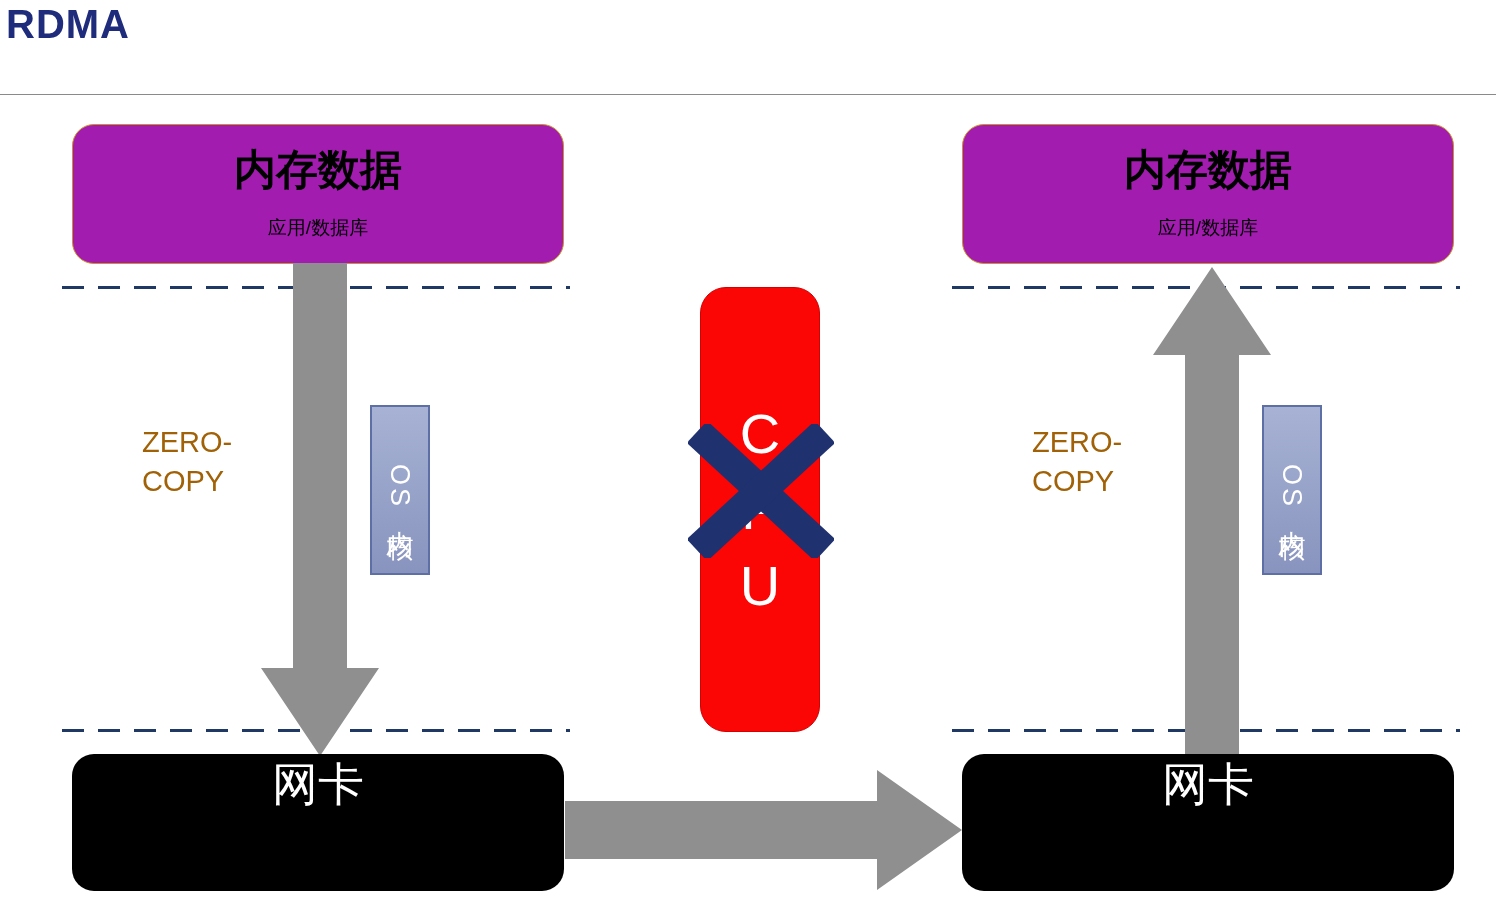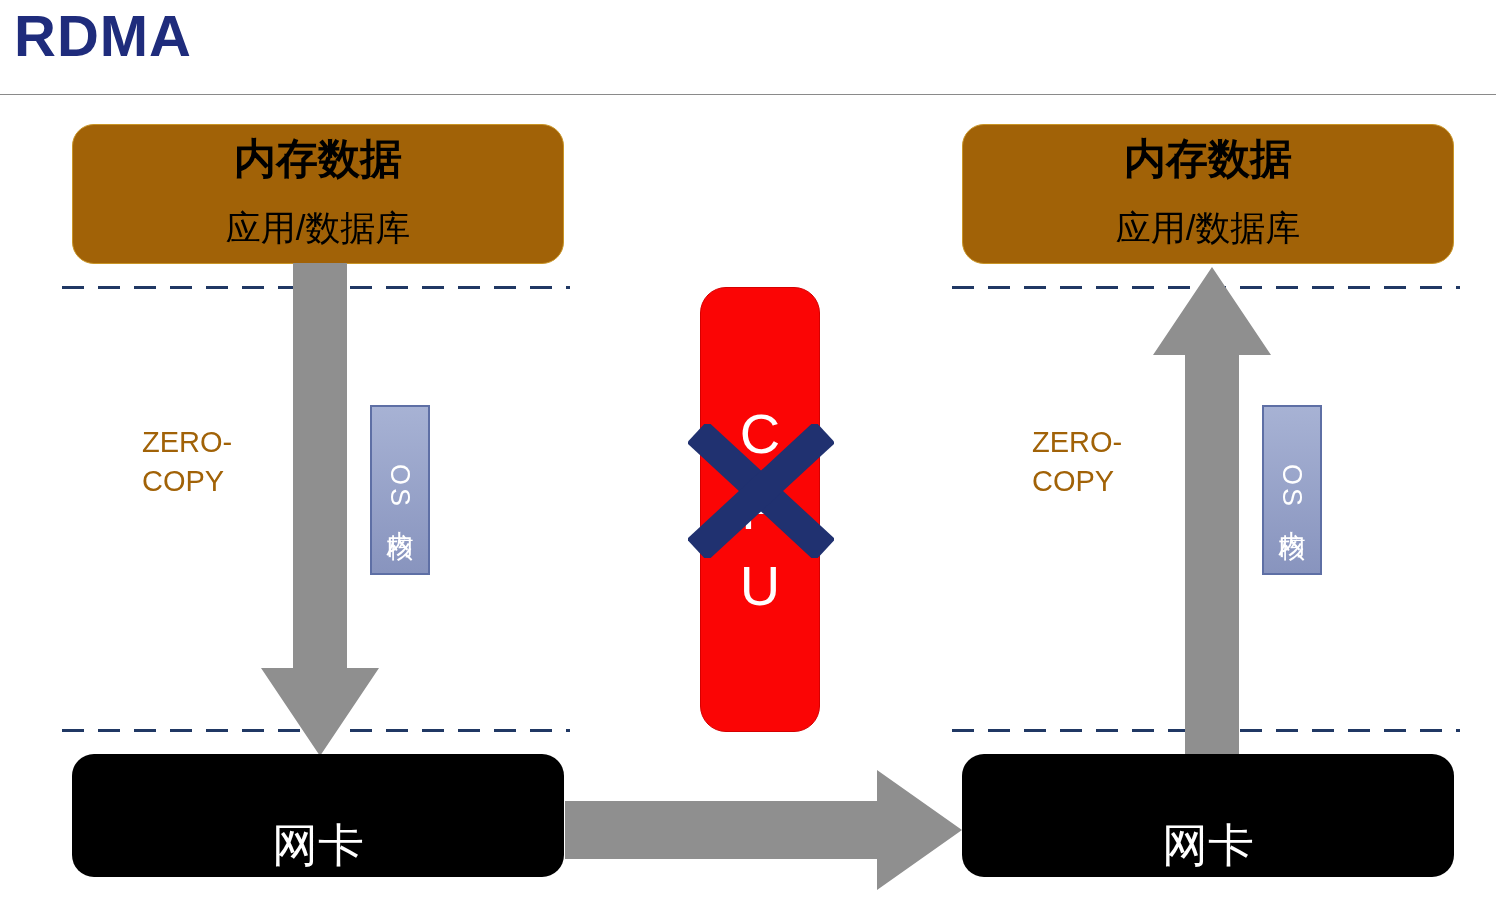--- a/index.html
+++ b/index.html
@@ -9,52 +9,52 @@
   }
   .canvas {
     position: relative;
     width: 1504px;
     height: 913px;
     background: #ffffff;
     overflow: hidden;
   }
   .page-title {
     position: absolute;
-    left: 14px;
+    left: 6px;
     top: 2px;
-    font-size: 58px;
+    font-size: 40px;
     font-weight: bold;
     letter-spacing: 1px;
     color: #1F2C7C;
   }
   .rule {
     position: absolute;
     left: 0;
     top: 94px;
     width: 1496px;
     height: 1px;
     background: #8a8a8a;
   }
   .mem-box {
     position: absolute;
     top: 124px;
     width: 492px;
     height: 140px;
-    background: #a16207;
+    background: #a21caf;
     border: 1px solid #C99526;
     border-radius: 22px;
     display: flex;
     flex-direction: column;
     align-items: center;
     justify-content: center;
   }
   .mem-box.left  { left: 72px; }
   .mem-box.right { left: 962px; }
   .mem-title { font-size: 42px; font-weight: bold; color: #000; line-height: 1.1; }
-  .mem-sub   { font-size: 35px; color: #000; margin-top: 22px; }
+  .mem-sub   { font-size: 19px; color: #000; margin-top: 22px; }
   .dash {
     position: absolute;
     height: 3px;
     background: repeating-linear-gradient(90deg, #203864 0 22px, transparent 22px 36px);
   }
   .dash.lt { left: 62px;  top: 286px; width: 508px; }
   .dash.lb { left: 62px;  top: 729px; width: 508px; }
   .dash.rt { left: 952px; top: 286px; width: 508px; }
   .dash.rb { left: 952px; top: 729px; width: 508px; }
   .arrow-svg { position: absolute; display: block; }
@@ -82,25 +82,25 @@
     align-items: center;
     justify-content: center;
     letter-spacing: 3px;
   }
   .os-badge.left  { left: 370px; }
   .os-badge.right { left: 1262px; }
   .nic-box {
     position: absolute;
     top: 754px;
     width: 492px;
-    height: 123px;
+    height: 137px;
     background: #000000;
     border-radius: 22px;
     display: flex;
-    align-items: flex-end;
+    align-items: flex-start;
     justify-content: center;
   }
   .nic-box.left  { left: 72px; }
   .nic-box.right { left: 962px; }
   .nic-label { color: #ffffff; font-size: 46px; }
   .cpu-box {
     position: absolute;
     left: 700px;
     top: 287px;
     width: 120px;

